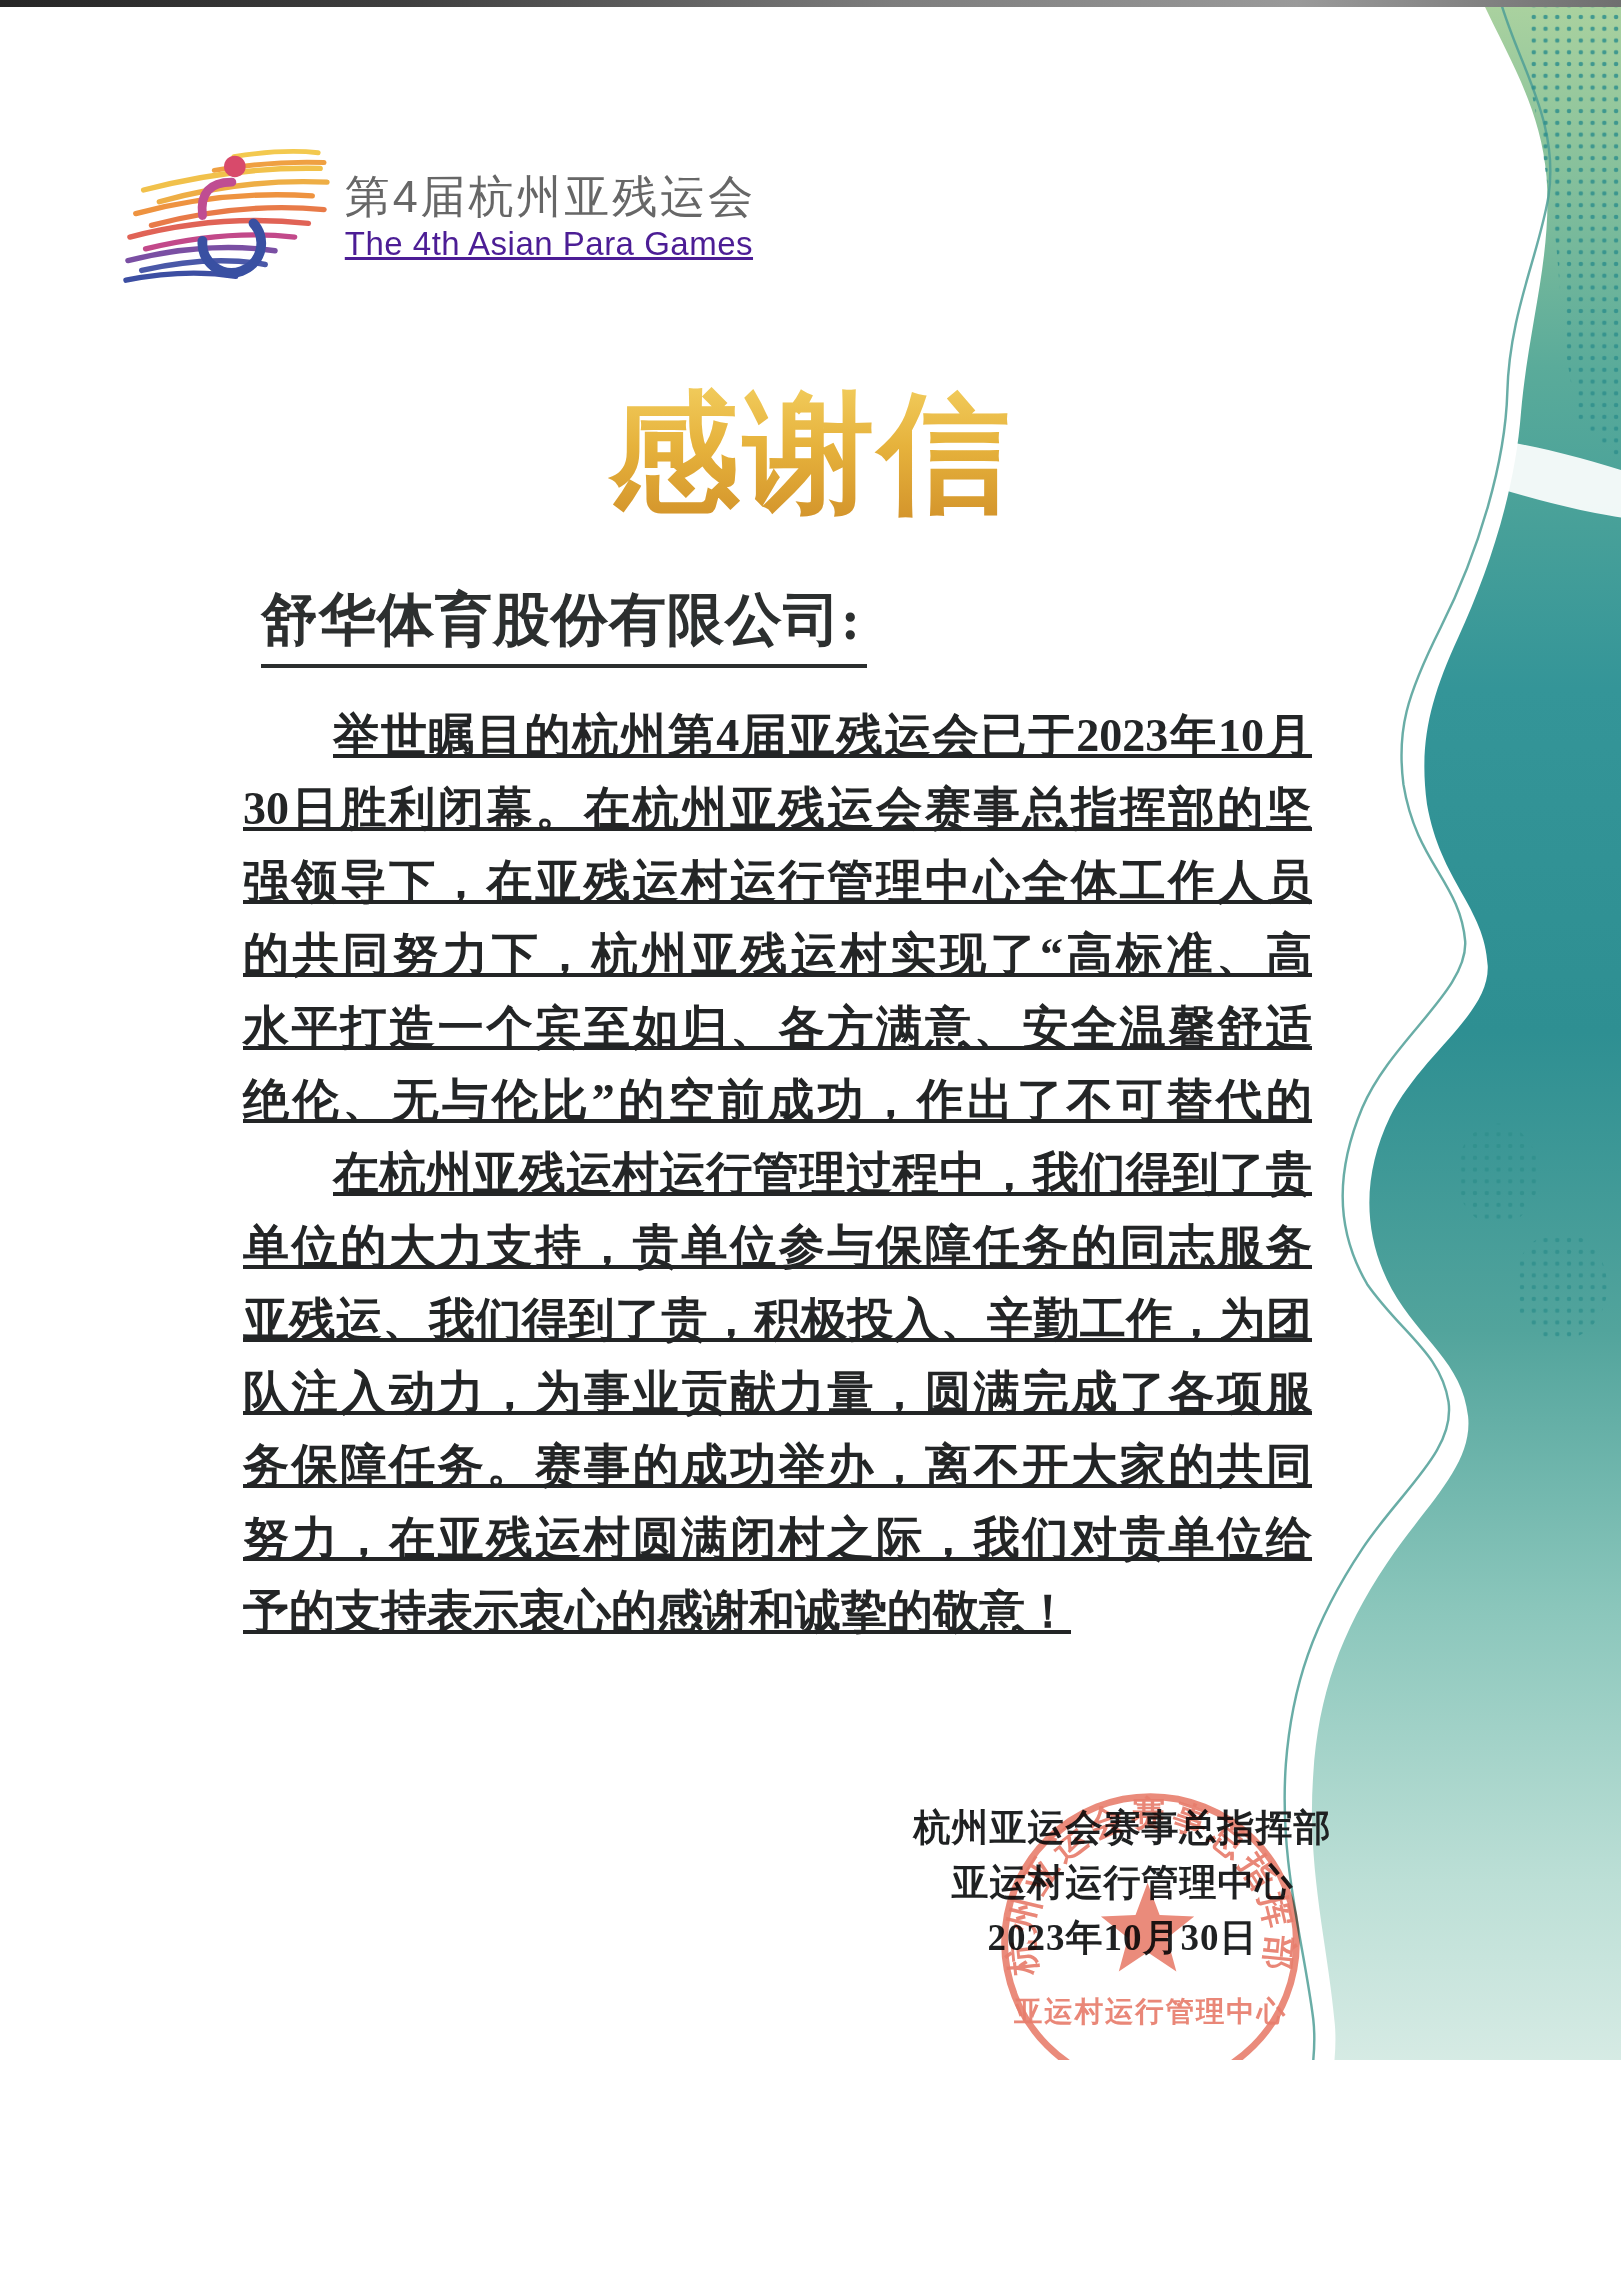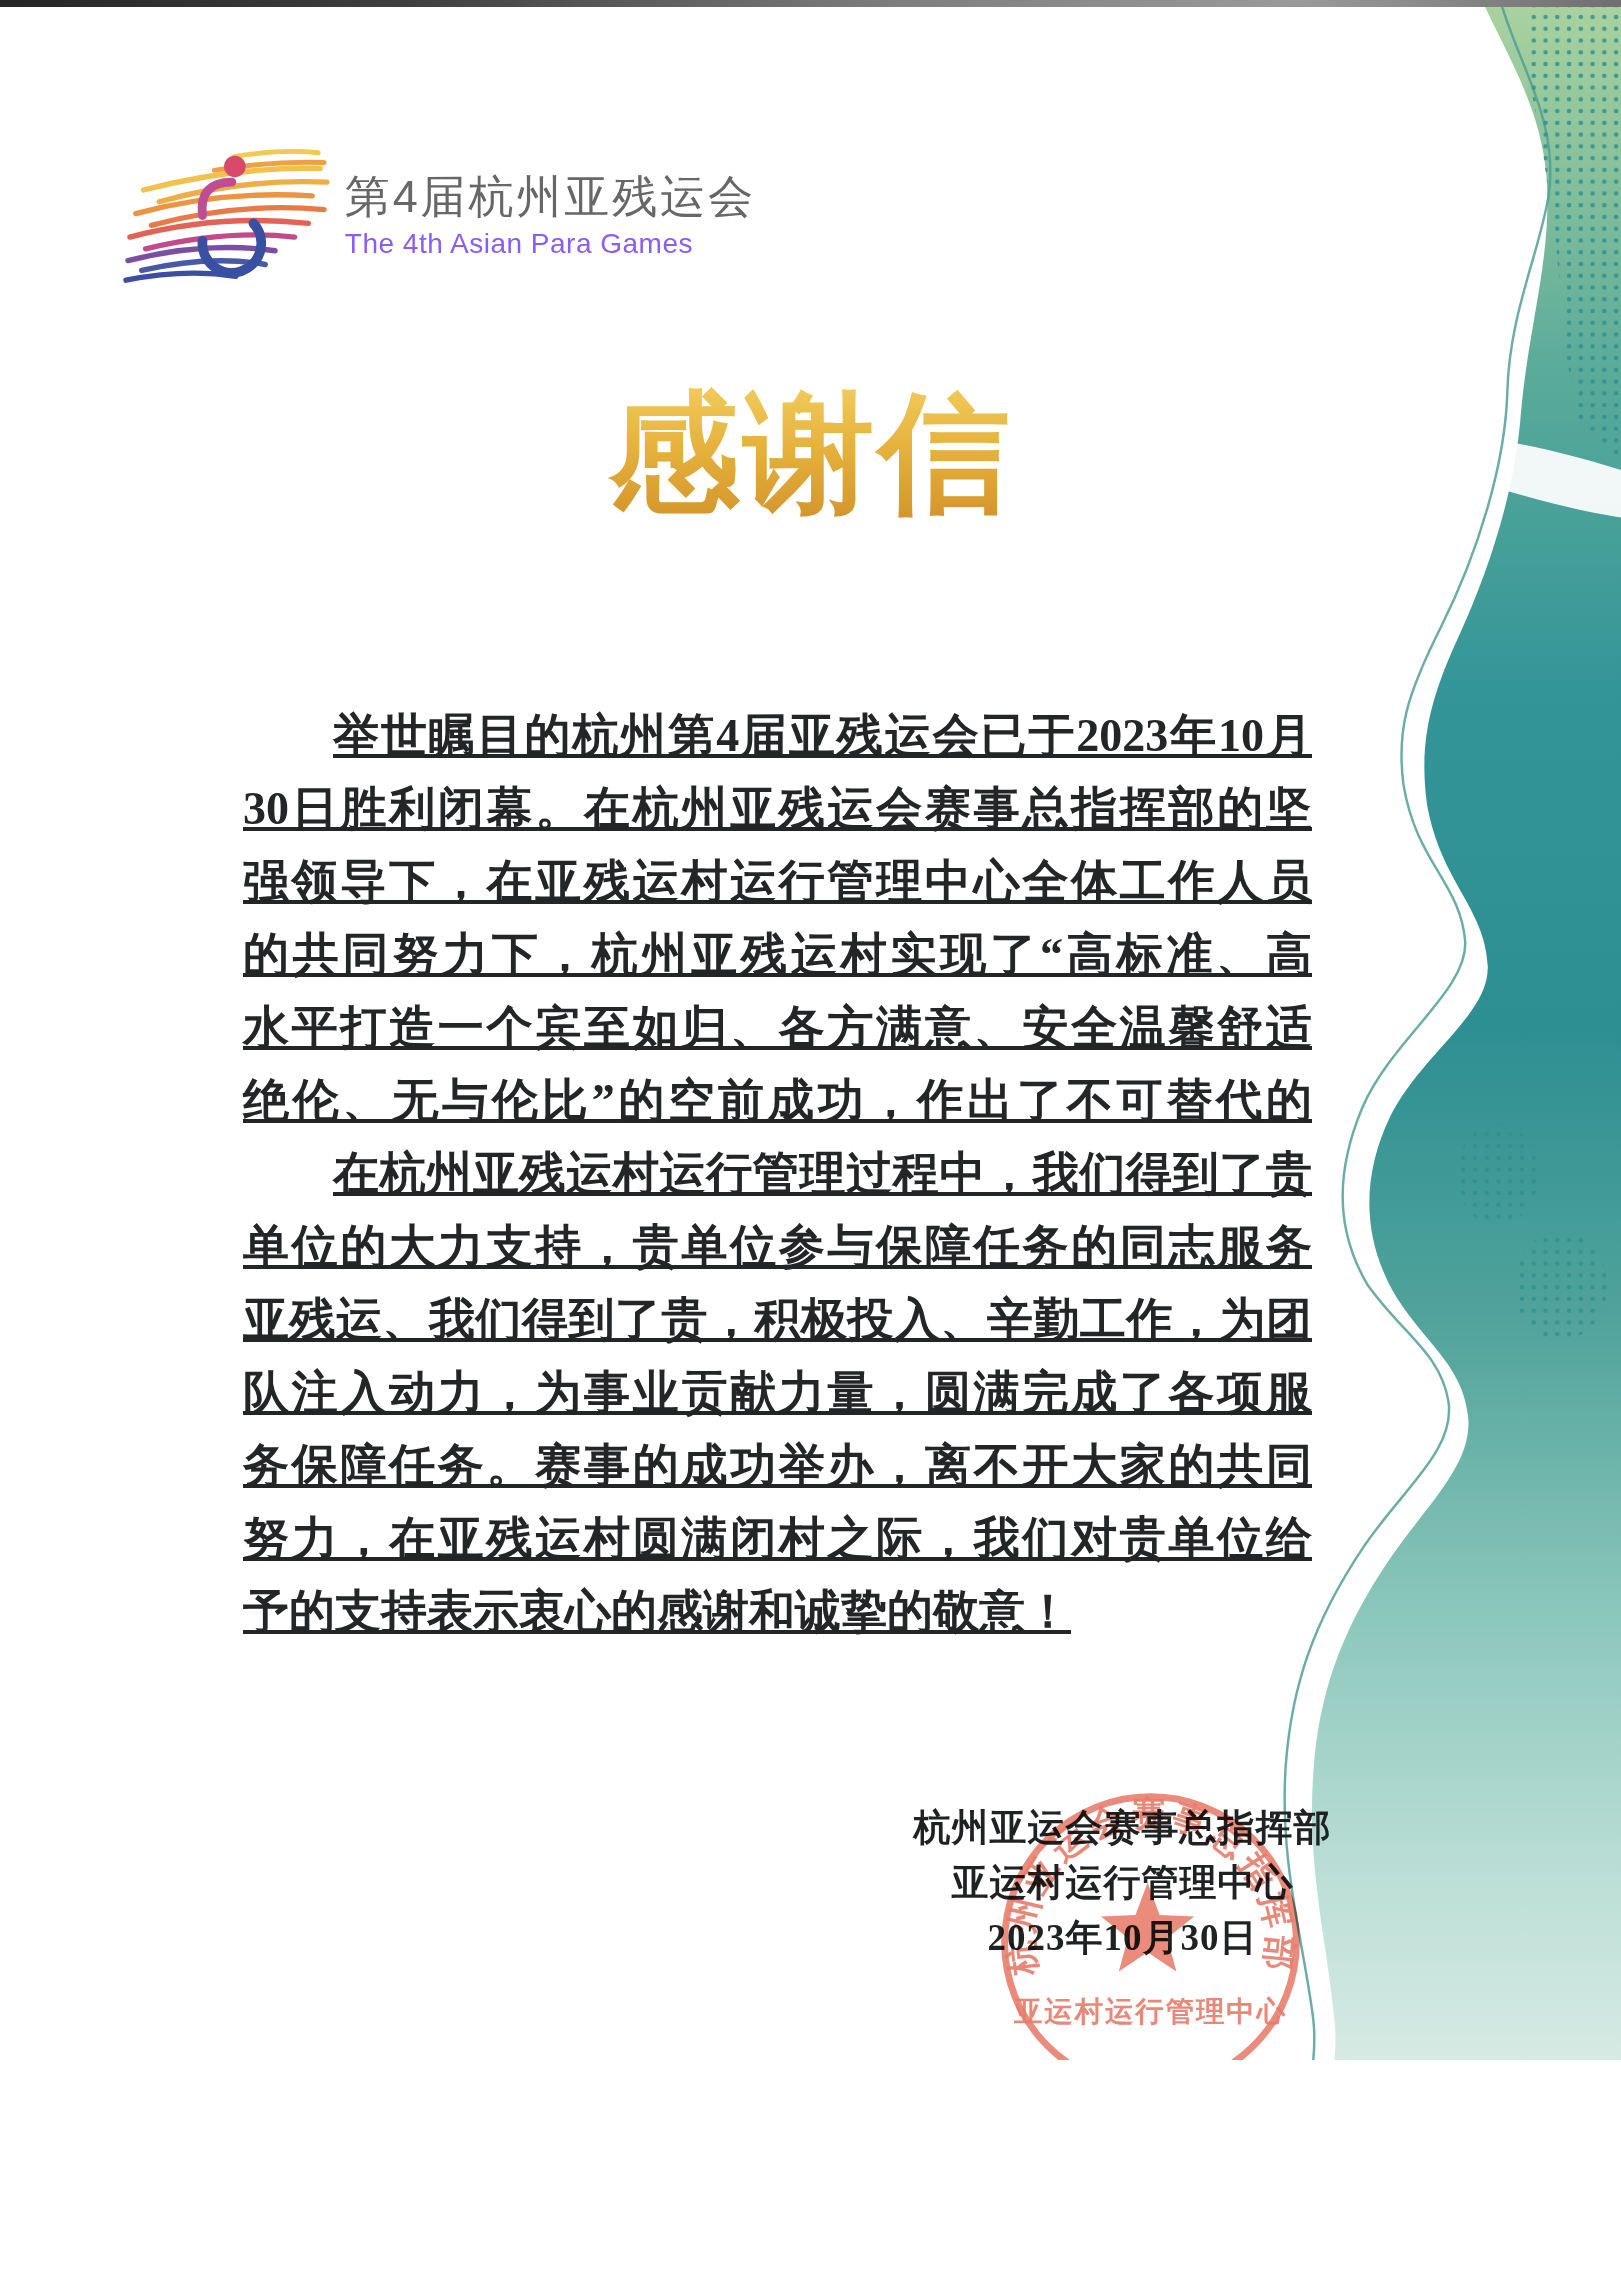--- a/index.html
+++ b/index.html
@@ -14,21 +14,21 @@
   
   .wave-svg,.skyline-svg,.stamp-svg{position:absolute;}
   .wave-svg{left:0;top:0;}
   .skyline-svg{left:0;top:2078px;}
   .stamp-svg{left:986px;top:1778px;opacity:.82;mix-blend-mode:multiply;}
   
   .logo{position:absolute;left:116px;top:139px;display:flex;align-items:flex-start;}
   .logo-mark{width:221px;height:152px;}
   .logo-text{margin-left:7.8px;padding-top:31px;font-family:"Liberation Sans","DejaVu Sans",sans-serif;}
   .logo-zh{font-size:45px;line-height:53px;color:#676767;letter-spacing:2.9px;}
-  .logo-en{font-size:28px;line-height:41px;color:#8b5cf6;letter-spacing:0.5px;}
+  .logo-en{font-size:33px;line-height:41px;color:#4c1d95;letter-spacing:0.5px;text-decoration:underline;}
   
   .title-wrap{position:absolute;left:50%;top:361px;transform:translateX(-50%);}
   
   .recipient{position:absolute;left:261px;top:582px;}
   .recipient-text{
     font-size:57px;font-weight:bold;color:#2c2f2f;letter-spacing:1px;
     border-bottom:4.9px solid #2b2e2e;padding:0 5.9px 4.9px 0;display:inline-block;
   }
   
   .body{position:absolute;left:243px;top:699px;width:1069px;}
@@ -138,20 +138,23 @@
         <linearGradient id="gold" x1="0" y1="0" x2="0" y2="1">
           <stop offset="0" stop-color="#f2cd5e"></stop>
           <stop offset="0.45" stop-color="#e6b23c"></stop>
           <stop offset="1" stop-color="#d2922a"></stop>
         </linearGradient>
       </defs>
       <text x="320" y="140" text-anchor="middle" font-size="134" font-weight="bold" font-family="'Liberation Serif','DejaVu Serif',serif" letter-spacing="4" fill="url(#gold)">感谢信</text>
     </svg>
   </div>
 
+  <div class="recipient">
+    <span class="recipient-text">舒华体育股份有限公司:</span>
+  </div>
 
   <div class="body" id="body-lines">
       <div class="body-line indent">举世瞩目的杭州第4届亚残运会已于2023年10月</div>
       <div class="body-line">30日胜利闭幕。在杭州亚残运会赛事总指挥部的坚</div>
       <div class="body-line">强领导下，在亚残运村运行管理中心全体工作人员</div>
       <div class="body-line">的共同努力下，杭州亚残运村实现了“高标准、高</div>
       <div class="body-line">水平打造一个宾至如归、各方满意、安全温馨舒适</div>
       <div class="body-line">绝伦、无与伦比”的空前成功，作出了不可替代的</div>
       <div class="body-line indent">在杭州亚残运村运行管理过程中，我们得到了贵</div>
       <div class="body-line">单位的大力支持，贵单位参与保障任务的同志服务</div>

